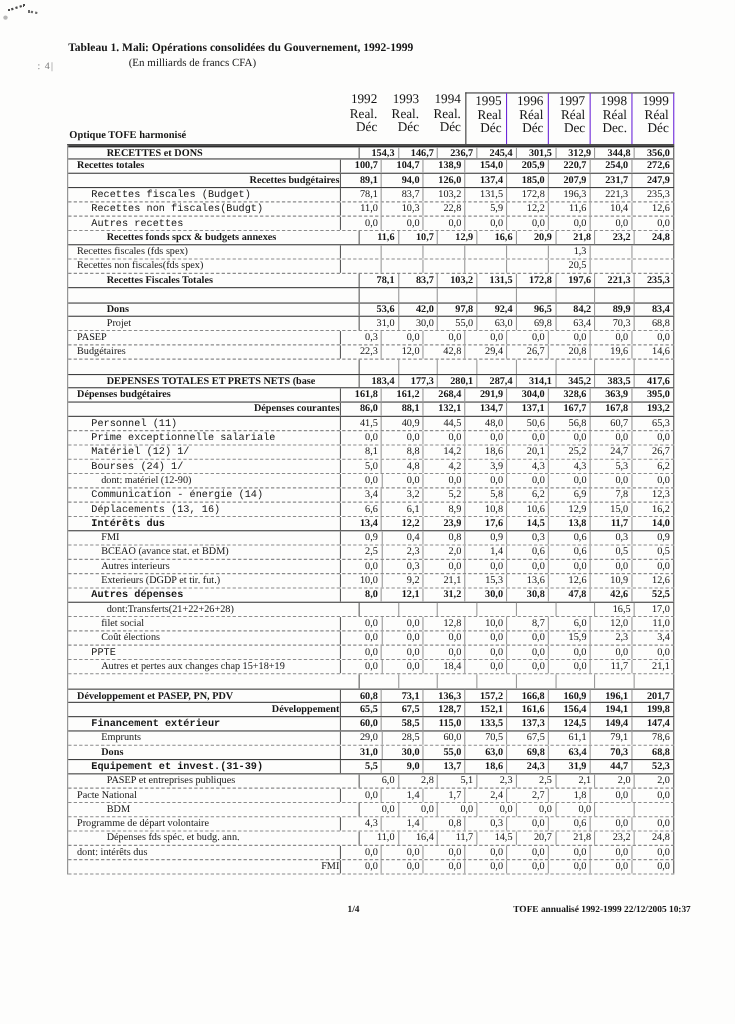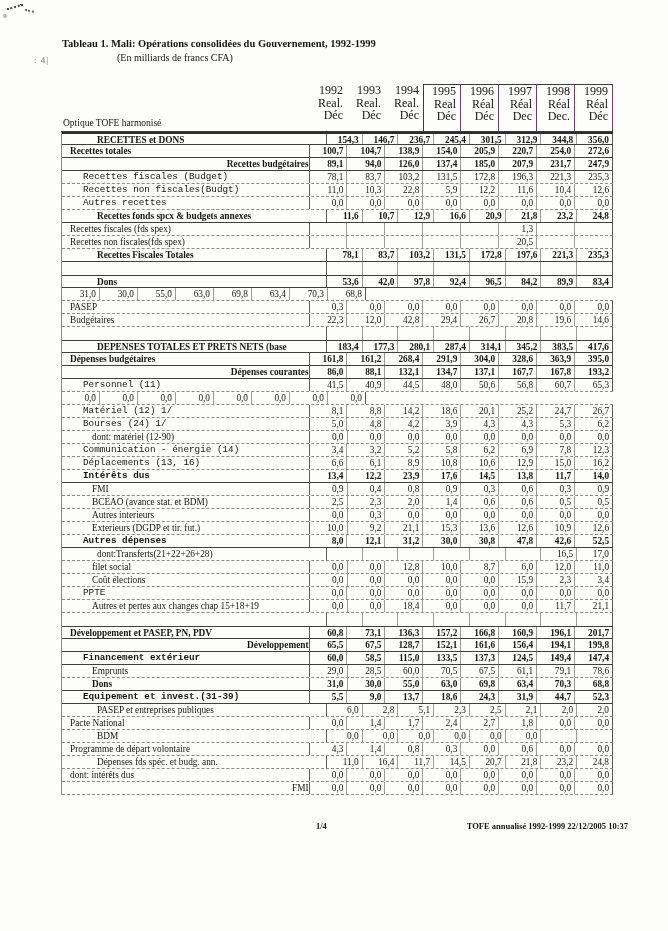--- a/index.html
+++ b/index.html
@@ -15,21 +15,21 @@
   .art.l3 { left:34px; top:55px; font-size:9px; letter-spacing:1px; color:#777; }
   .art.l4 { left:3px; top:14px; width:4px; height:4px; background:#888; border-radius:50%; opacity:.6; }
 
   .doc-title { position:absolute; left:62px; top:38px; font-size:10.5px; font-weight:bold; white-space:nowrap; }
   .doc-subtitle { position:absolute; left:117px; top:52px; font-size:10px; white-space:nowrap; }
 
   .tofe-table { position:absolute; left:61px; top:84px; width:552px; }
 
   
   .thead { position:relative; height:47px; border-bottom:1px solid #3a3a3a; }
-  .corner-label { position:absolute; left:2px; bottom:3px; font-size:9.5px; font-weight:normal; white-space:nowrap; }
+  .corner-label { position:absolute; left:2px; bottom:3px; font-size:9.5px; font-weight:bold; white-space:nowrap; }
   .ycells { position:absolute; right:0; top:0; height:47px; display:flex; }
   .ycell { width:38px; box-sizing:border-box; font-size:12px; text-align:right; padding-right:4px; }
   .ycell div { height:12.5px; line-height:12.5px; }
   .ycell.boxed { border-left:1px solid #3a3a3a; border-top:1px solid #3a3a3a; border-right:1px solid #6d28d9; }
   .ycell.boxed + .ycell.boxed { border-left:none; }
 
   
   .tbody { border-left:1px solid #8a8a8a; }
   .trow { display:flex; height:13px; box-sizing:border-box; font-size:9.3px; line-height:12px;
           border-bottom:1px dashed #8b8b8b; }
@@ -235,20 +235,21 @@
           <div class="val">53,6</div>
           <div class="val">42,0</div>
           <div class="val">97,8</div>
           <div class="val">92,4</div>
           <div class="val">96,5</div>
           <div class="val">84,2</div>
           <div class="val">89,9</div>
           <div class="val">83,4</div>
         </div>
         <div class="trow">
+          <div class="lab ind0">Projet</div>
           <div class="val">31,0</div>
           <div class="val">30,0</div>
           <div class="val">55,0</div>
           <div class="val">63,0</div>
           <div class="val">69,8</div>
           <div class="val">63,4</div>
           <div class="val">70,3</div>
           <div class="val">68,8</div>
         </div>
         <div class="trow">
@@ -322,20 +323,21 @@
           <div class="val">41,5</div>
           <div class="val">40,9</div>
           <div class="val">44,5</div>
           <div class="val">48,0</div>
           <div class="val">50,6</div>
           <div class="val">56,8</div>
           <div class="val">60,7</div>
           <div class="val">65,3</div>
         </div>
         <div class="trow">
+          <div class="lab ind3">Prime exceptionnelle salariale</div>
           <div class="val">0,0</div>
           <div class="val">0,0</div>
           <div class="val">0,0</div>
           <div class="val">0,0</div>
           <div class="val">0,0</div>
           <div class="val">0,0</div>
           <div class="val">0,0</div>
           <div class="val">0,0</div>
         </div>
         <div class="trow">

